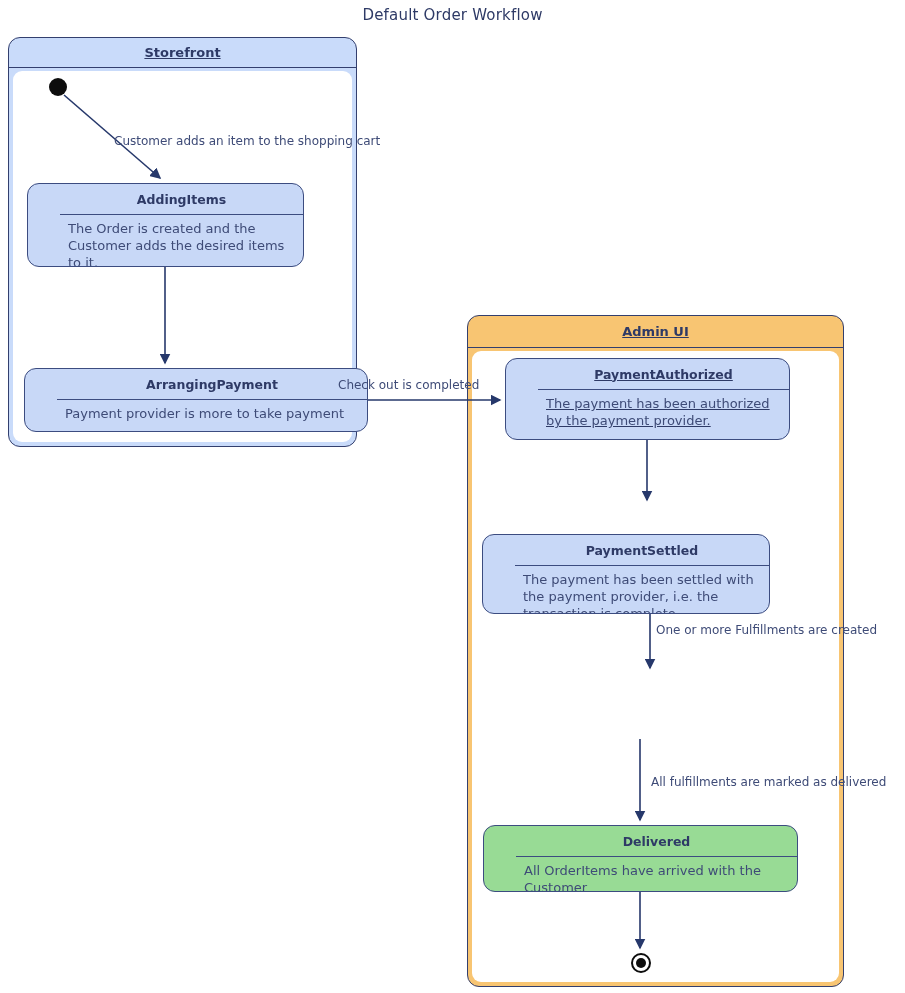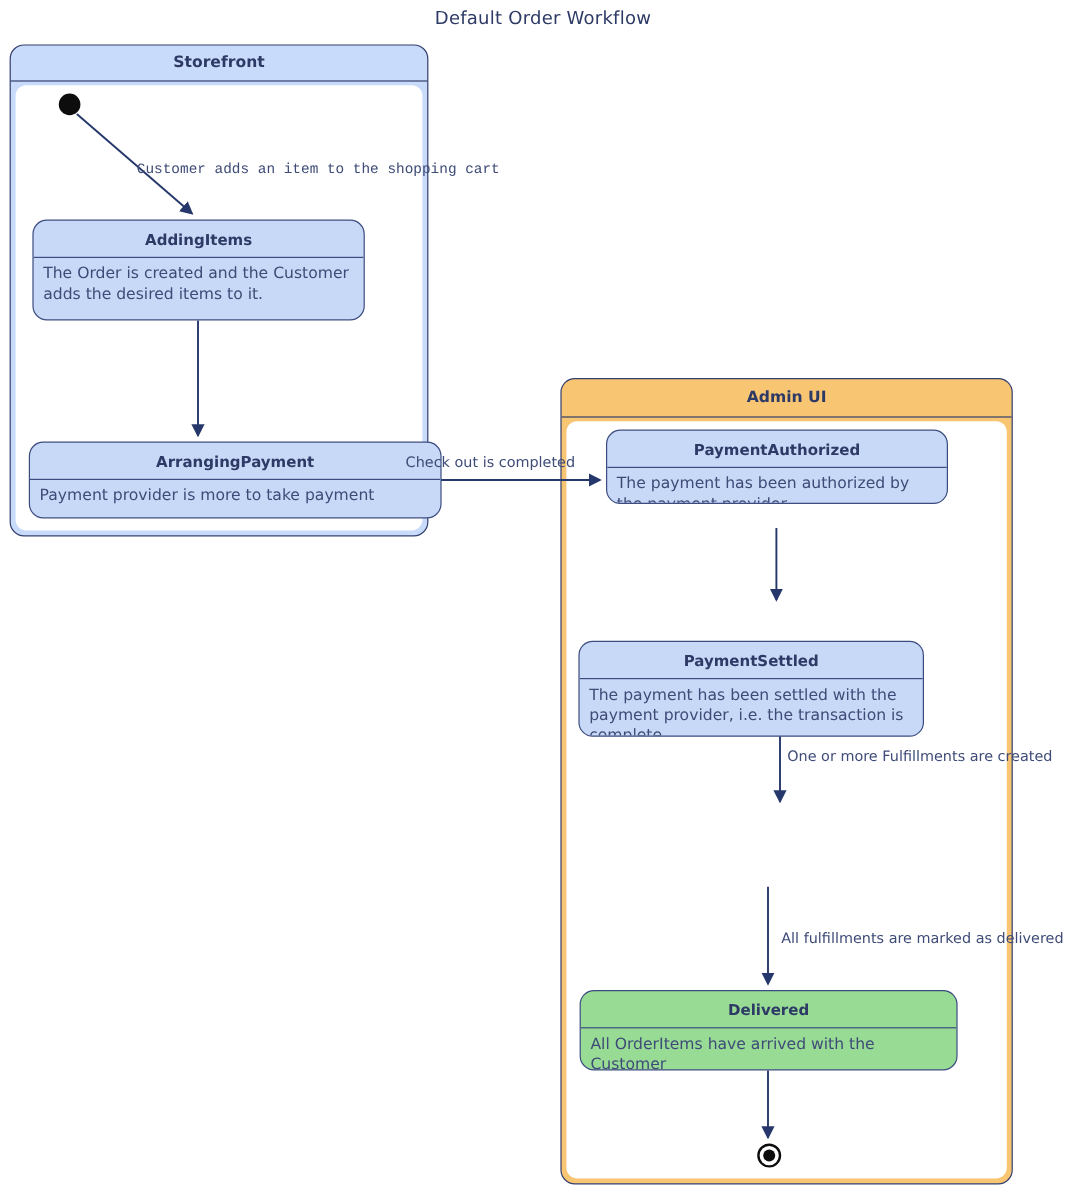--- a/index.html
+++ b/index.html
@@ -16,34 +16,35 @@
   .container{
     position:absolute;border:1.5px solid var(--container-border);
     border-radius:12px;z-index:1;box-sizing:border-box;
   }
   .container.storefront{background:var(--storefront-fill);}
   .container.admin{background:var(--admin-fill);}
   .container-header{
     display:flex;align-items:center;justify-content:center;
     font-weight:bold;font-size:13px;color:var(--text);
     border-bottom:1.5px solid var(--container-border);
+    text-decoration:underline;
   }
   .container.storefront .container-header{height:29px;}
   .container.admin .container-header{height:31px;}
   .container-body{
     position:absolute;left:4px;right:4px;bottom:4px;
     background:#fff;border-radius:9px;
   }
   .container.storefront .container-body{top:33px;}
   .container.admin .container-body{top:35px;}
   .state{
     position:absolute;z-index:3;box-sizing:border-box;
     background:var(--state-fill);
     border:1.5px solid var(--state-border);
-    border-radius:12px;overflow:hidden;
+    border-radius:12px;overflow:hidden;padding-left:32px;
   }
   .state.green{background:var(--delivered-fill);}
   .state-title{
     display:flex;align-items:center;justify-content:center;
     height:30px;font-weight:bold;font-size:12.5px;color:var(--text);
     border-bottom:1px solid var(--state-border);
   }
   .state-body{
     padding:5px 8px;font-size:13px;line-height:17px;color:var(--label-text);
   }
@@ -104,38 +105,38 @@
   <div class="state" style="left:27px;top:183px;width:277px;height:84px;">
     <div class="state-title">AddingItems</div>
     <div class="state-body">The Order is created and the Customer adds the desired items to it.</div>
   </div>
 
   <div class="state" style="left:24px;top:368px;width:344px;height:64px;">
     <div class="state-title">ArrangingPayment</div>
     <div class="state-body">Payment provider is more to take payment</div>
   </div>
 
-  <div class="state" style="left:505px;top:358px;width:285px;height:62px;">
+  <div class="state" style="left:505px;top:358px;width:285px;height:82px;text-decoration:underline;">
     <div class="state-title">PaymentAuthorized</div>
     <div class="state-body">The payment has been authorized by the payment provider.</div>
   </div>
 
   <div class="state" style="left:482px;top:534px;width:288px;height:80px;">
     <div class="state-title">PaymentSettled</div>
     <div class="state-body">The payment has been settled with the payment provider, i.e. the transaction is complete.</div>
   </div>
 
 
   <div class="state green" style="left:483px;top:825px;width:315px;height:67px;">
     <div class="state-title">Delivered</div>
     <div class="state-body">All OrderItems have arrived with the Customer</div>
   </div>
 
   <div class="final-state">
     <div class="final-inner"></div>
   </div>
 
-  <div class="edge-label" style="left:114px;top:134px;font-family:Liberation Mono, monospace;">Customer adds an item to the shopping cart</div>
+  <div class="edge-label" style="left:114px;top:134px;">Customer adds an item to the shopping cart</div>
   <div class="edge-label" style="left:338px;top:378px;">Check out is completed</div>
   <div class="edge-label" style="left:656px;top:623px;">One or more Fulfillments are created</div>
   <div class="edge-label" style="left:651px;top:775px;">All fulfillments are marked as delivered</div>
 
 </div>
 
 </body></html>

